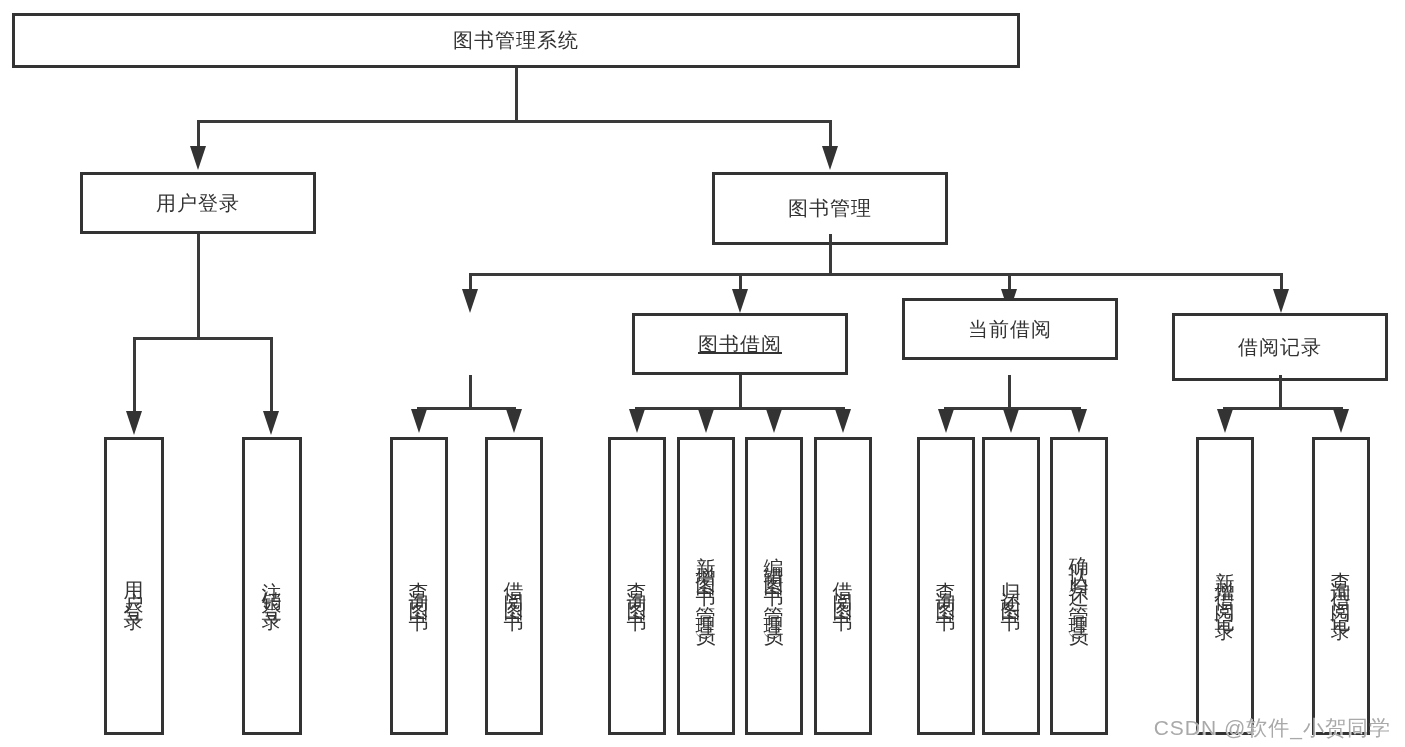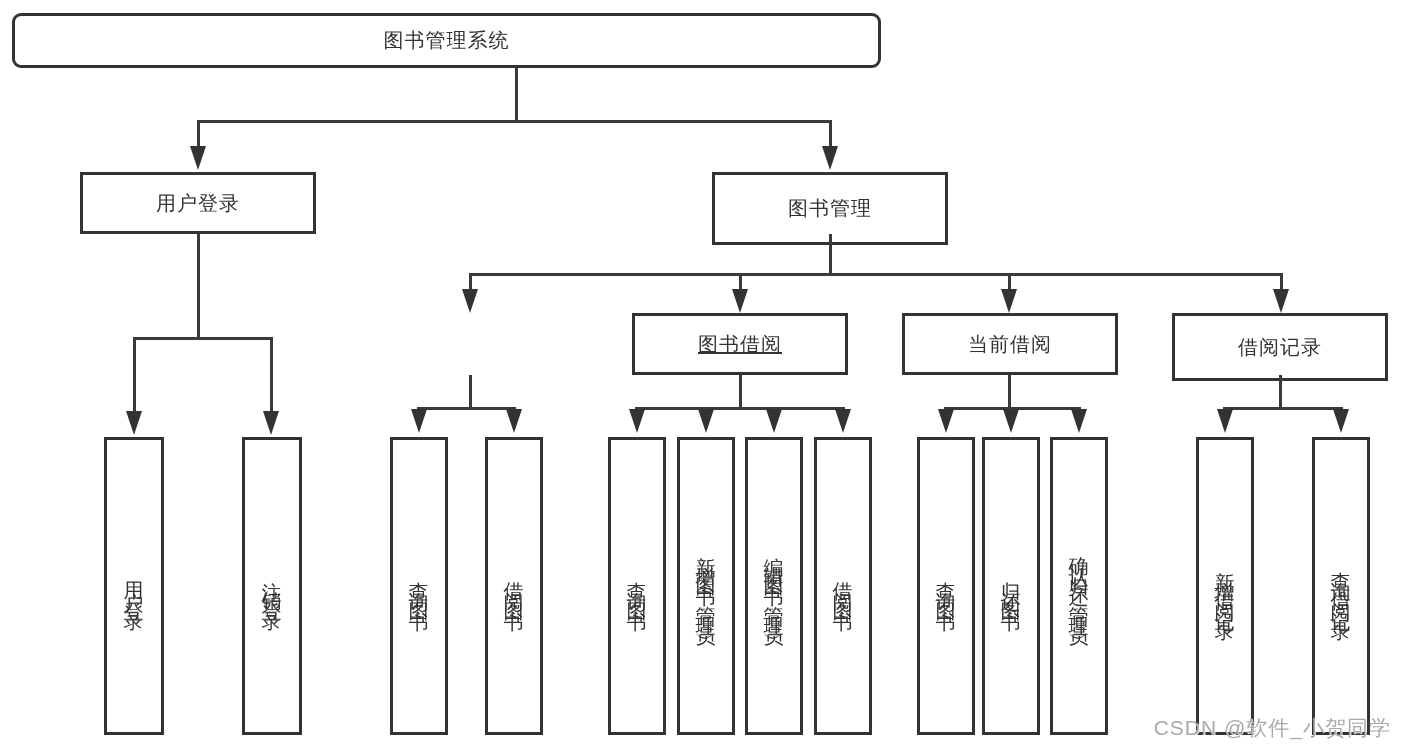--- a/index.html
+++ b/index.html
@@ -42,21 +42,21 @@
     letter-spacing:1px;
     text-shadow:1px 1px 0 rgba(255,255,255,0.85);
     white-space:nowrap;
   }
 </style>
 </head>
 <body>
 
 <div class="canvas">
 
-  <div class="box h" style="left:12px;top:13px;width:869px;height:55px;border-radius:9px;">
+  <div class="box h" style="left:12px;top:13px;width:1008px;height:55px;">
     <span>图书管理系统</span>
   </div>
 
   <div class="line" style="left:515px;top:68px;width:3px;height:52px;"></div>
   <div class="line" style="left:197px;top:120px;width:635px;height:3px;"></div>
   <div class="line" style="left:197px;top:120px;width:3px;height:28px;"></div>
   <div class="line" style="left:829px;top:120px;width:3px;height:28px;"></div>
   <div class="arrow" style="left:190px;top:146px;"></div>
   <div class="arrow" style="left:822px;top:146px;"></div>
 
@@ -88,21 +88,21 @@
   <div class="line" style="left:1008px;top:273px;width:3px;height:18px;"></div>
   <div class="line" style="left:1280px;top:273px;width:3px;height:18px;"></div>
   <div class="arrow" style="left:462px;top:289px;"></div>
   <div class="arrow" style="left:732px;top:289px;"></div>
   <div class="arrow" style="left:1001px;top:289px;"></div>
   <div class="arrow" style="left:1273px;top:289px;"></div>
 
   <div class="box h" style="left:632px;top:313px;width:216px;height:62px;text-decoration:underline;">
     <span>图书借阅</span>
   </div>
-  <div class="box h" style="left:902px;top:313px;width:216px;height:62px;">
+  <div class="box h" style="left:902px;top:298px;width:216px;height:62px;">
     <span>当前借阅</span>
   </div>
   <div class="box h" style="left:1172px;top:313px;width:216px;height:68px;">
     <span>借阅记录</span>
   </div>
 
   <div class="line" style="left:469px;top:375px;width:3px;height:32px;"></div>
   <div class="line" style="left:417px;top:407px;width:99px;height:3px;"></div>
   <div class="arrow" style="left:411px;top:409px;"></div>
   <div class="arrow" style="left:506px;top:409px;"></div>

